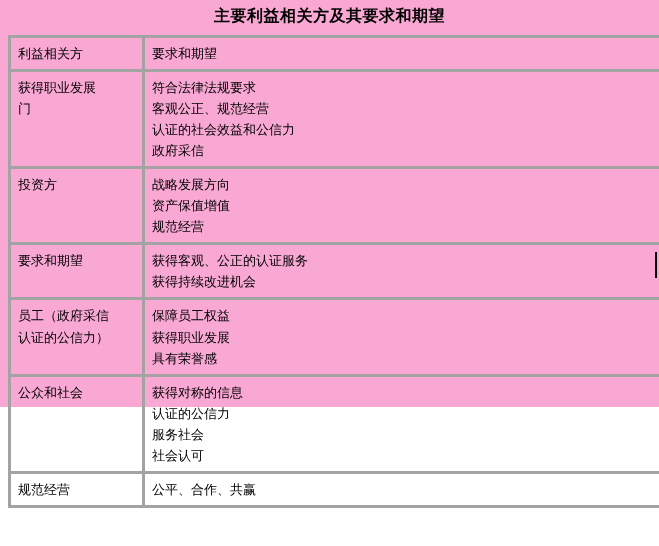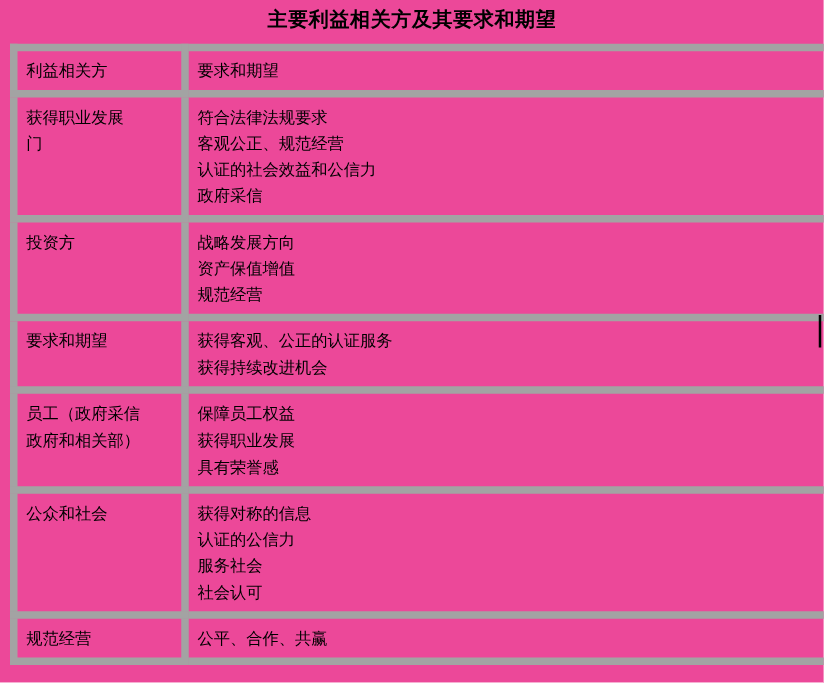--- a/index.html
+++ b/index.html
@@ -10,40 +10,40 @@
   body {
     width: 659px;
     height: 546px;
     font-family: "Liberation Serif", "DejaVu Serif", serif;
     color: #000000;
     overflow: hidden;
   }
   .page {
     position: relative;
     width: 659px;
-    height: 546px;
-    background: #ec4899;
+    height: 407px;
+    background: #f9a8d4;
   }
   .doc-title {
     text-align: center;
     font-size: 16px;
     font-weight: bold;
     letter-spacing: 0.5px;
     padding-top: 6px;
     padding-bottom: 8px;
     font-family: "Liberation Serif", "DejaVu Serif", serif;
   }
   table.stakeholder-table {
     border-collapse: collapse;
     margin-left: 8px;
     width: 643px;
     table-layout: fixed;
   }
   table.stakeholder-table td {
-    border: 6px solid #a3a3a3;
+    border: 3px solid #a3a3a3;
     vertical-align: top;
     padding: 5px 6px 5px 7px;
     font-size: 13px;
     line-height: 1.62;
     font-family: "Liberation Serif", "DejaVu Serif", serif;
   }
   td.col-party {
     width: 118px;
   }
   td.col-req {
@@ -112,21 +112,21 @@
         </td>
         <td class="col-req">
           <span class="req-line">获得客观、公正的认证服务</span>
           <span class="req-line">获得持续改进机会</span>
         </td>
       </tr>
 
       <tr>
         <td class="col-party">
           <span class="party-line">员工（政府采信</span>
-          <span class="party-line">政府和相关部）</span>
+          <span class="party-line">认证的公信力）</span>
         </td>
         <td class="col-req">
           <span class="req-line">保障员工权益</span>
           <span class="req-line">获得职业发展</span>
           <span class="req-line">具有荣誉感</span>
         </td>
       </tr>
 
       <tr>
         <td class="col-party">

